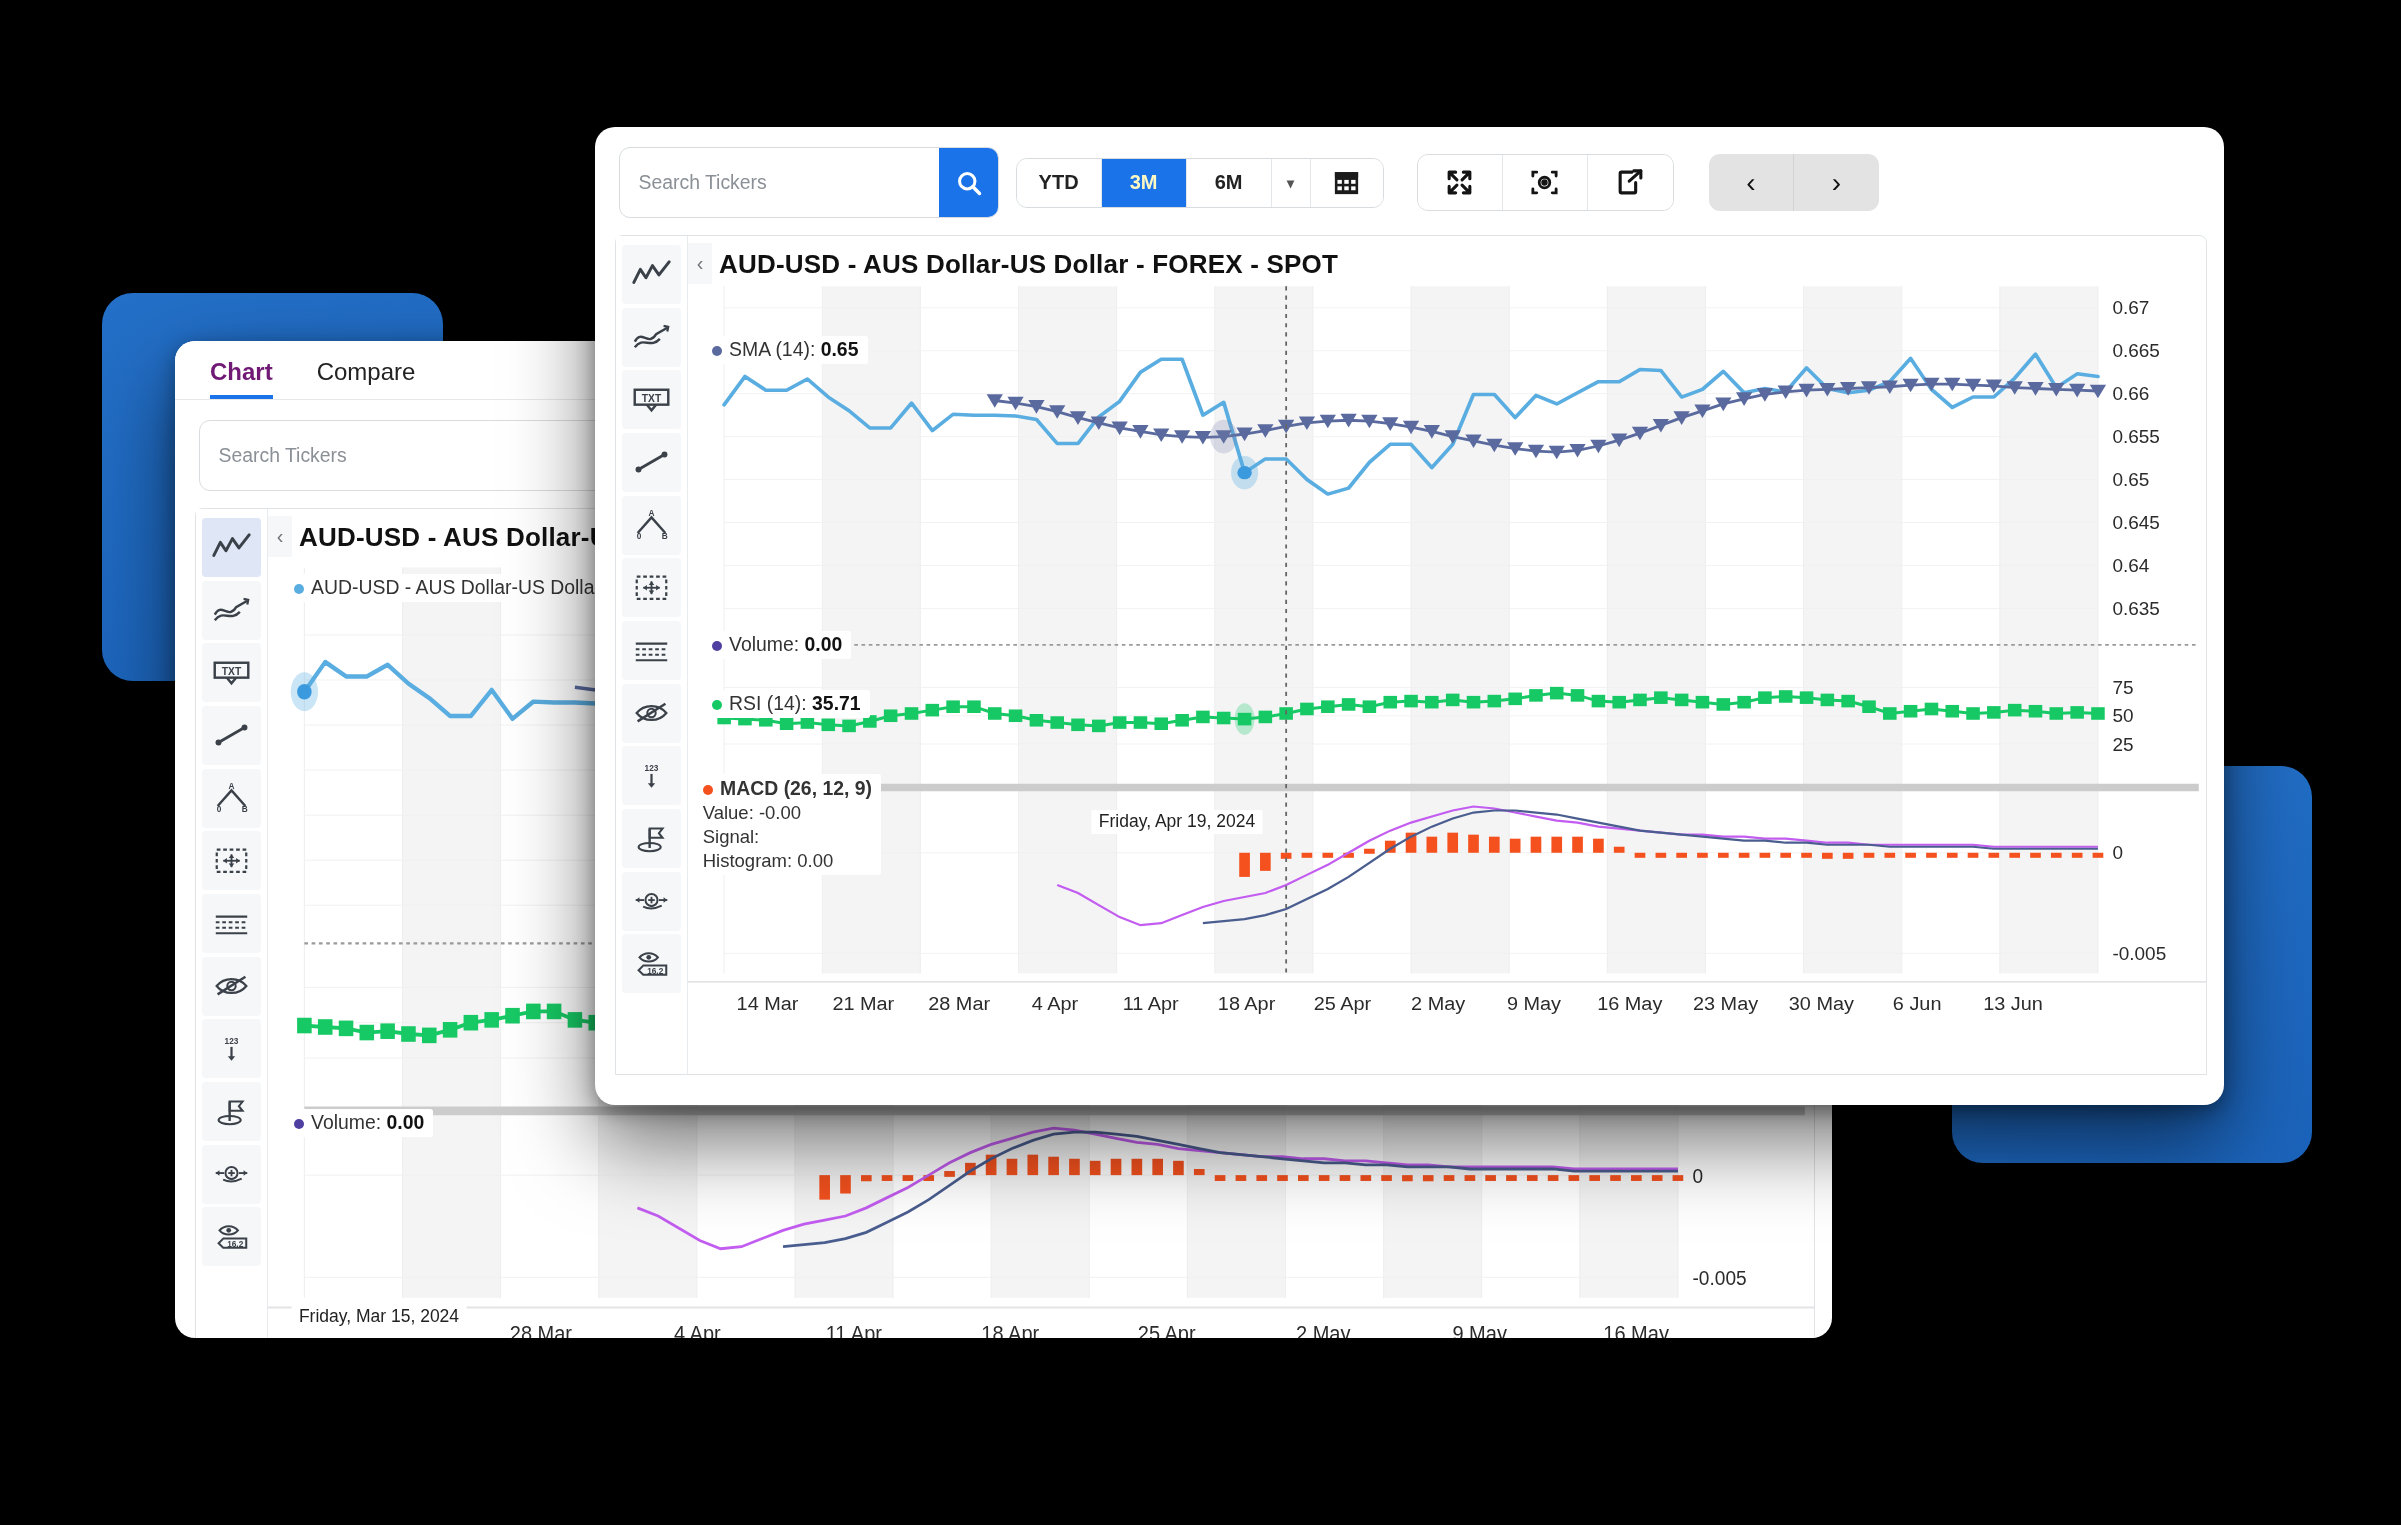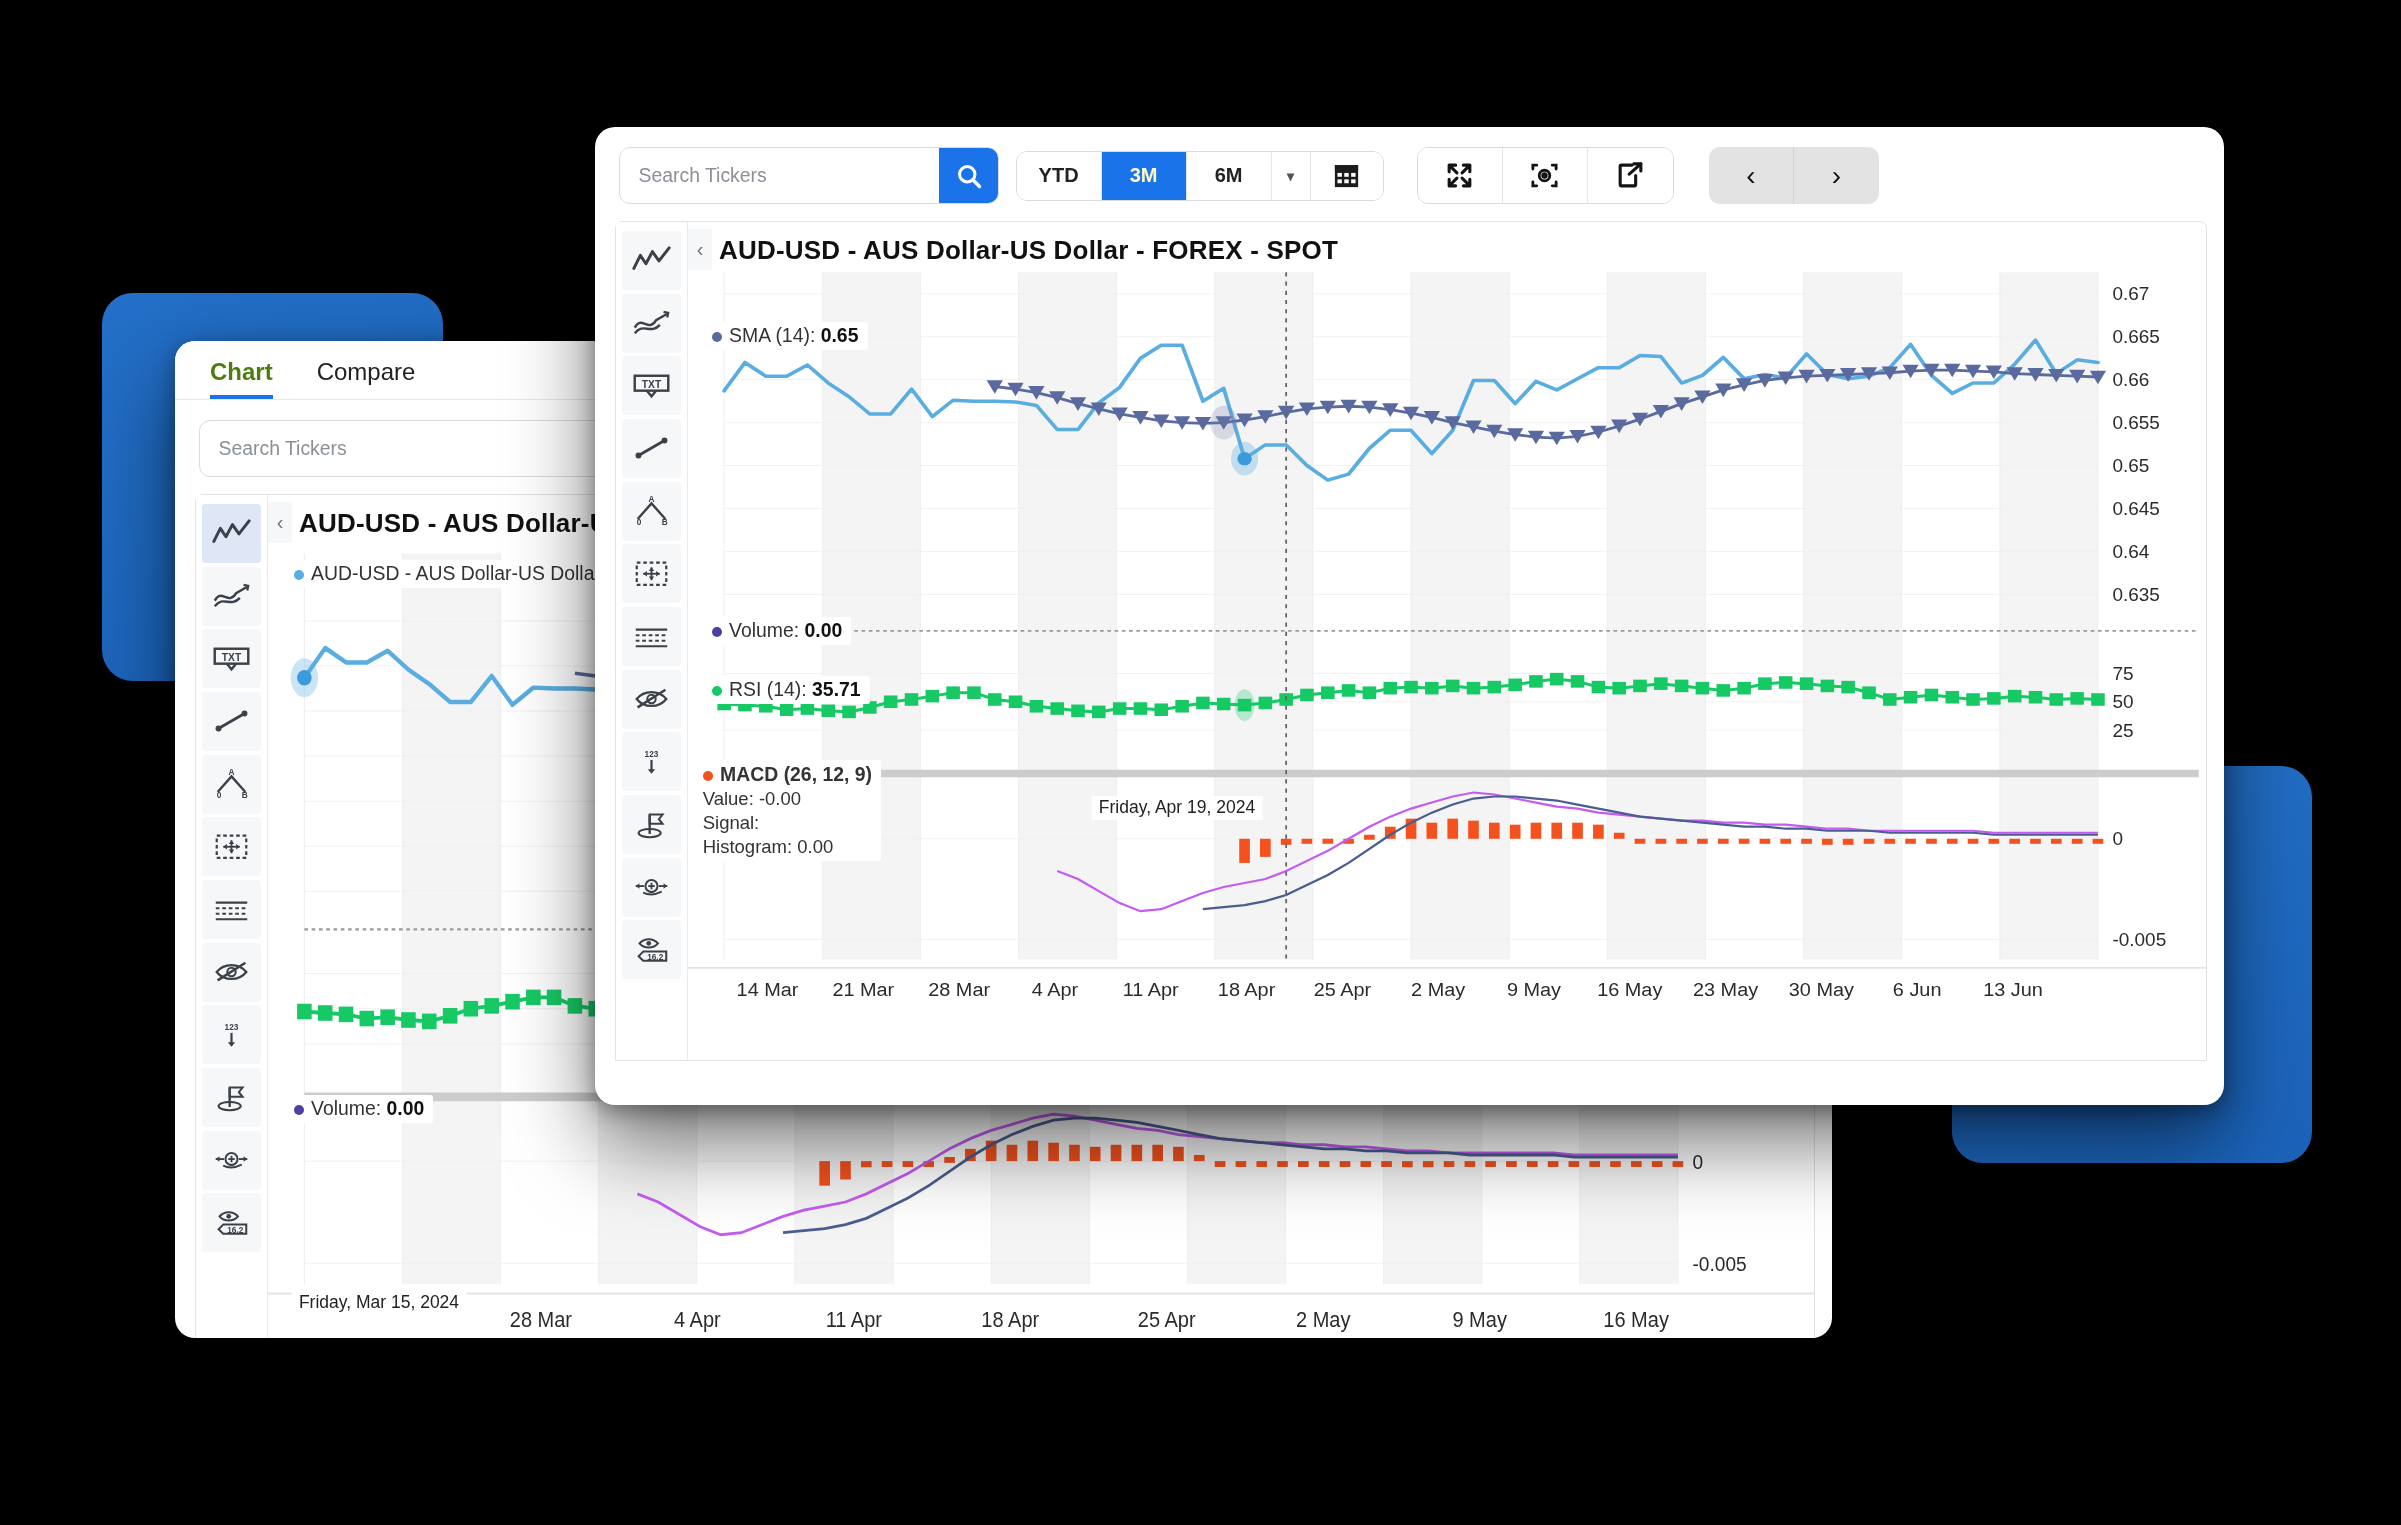--- a/index.html
+++ b/index.html
@@ -36,28 +36,28 @@
     display: flex; align-items: flex-end; gap: 44px;
     height: 59px; padding: 0 37px 0 35px;
     border-bottom: 1.8px solid #e6e8ea;
     background: #fff;
   }
   .tab {
     font-size: 24px; color:#222; padding-bottom: 11px;
     border-bottom: 4.6px solid transparent; line-height: 1;
     cursor: pointer;
   }
-  .tab.active { color:#4d7c0f; font-weight: 700; border-bottom-color:#1a73e8; }
+  .tab.active { color:#701a75; font-weight: 700; border-bottom-color:#1a73e8; }
 
   
   .searchrow { display:flex; align-items:center; gap:16.6px; padding: 20px 24px 13px 24px; }
   .searchbox {
     flex: 0 0 auto; display:flex; align-items:center;
     border:0.9px solid #d8dcdf; border-radius: 11px; overflow:hidden;
-    height: 57px; background:#fff;
+    height: 71px; background:#fff;
   }
   .searchbox input {
     border:none; outline:none; height:100%;
     font-size: 19.4px; color:#444; padding: 0 18.5px;
     font-family: "Liberation Sans", sans-serif; background:transparent;
   }
   .searchbox input::placeholder { color:#8a9096; }
   .search-btn {
     width: 59px; height: 100%; background:#1a73e8;
     display:flex; align-items:center; justify-content:center;

